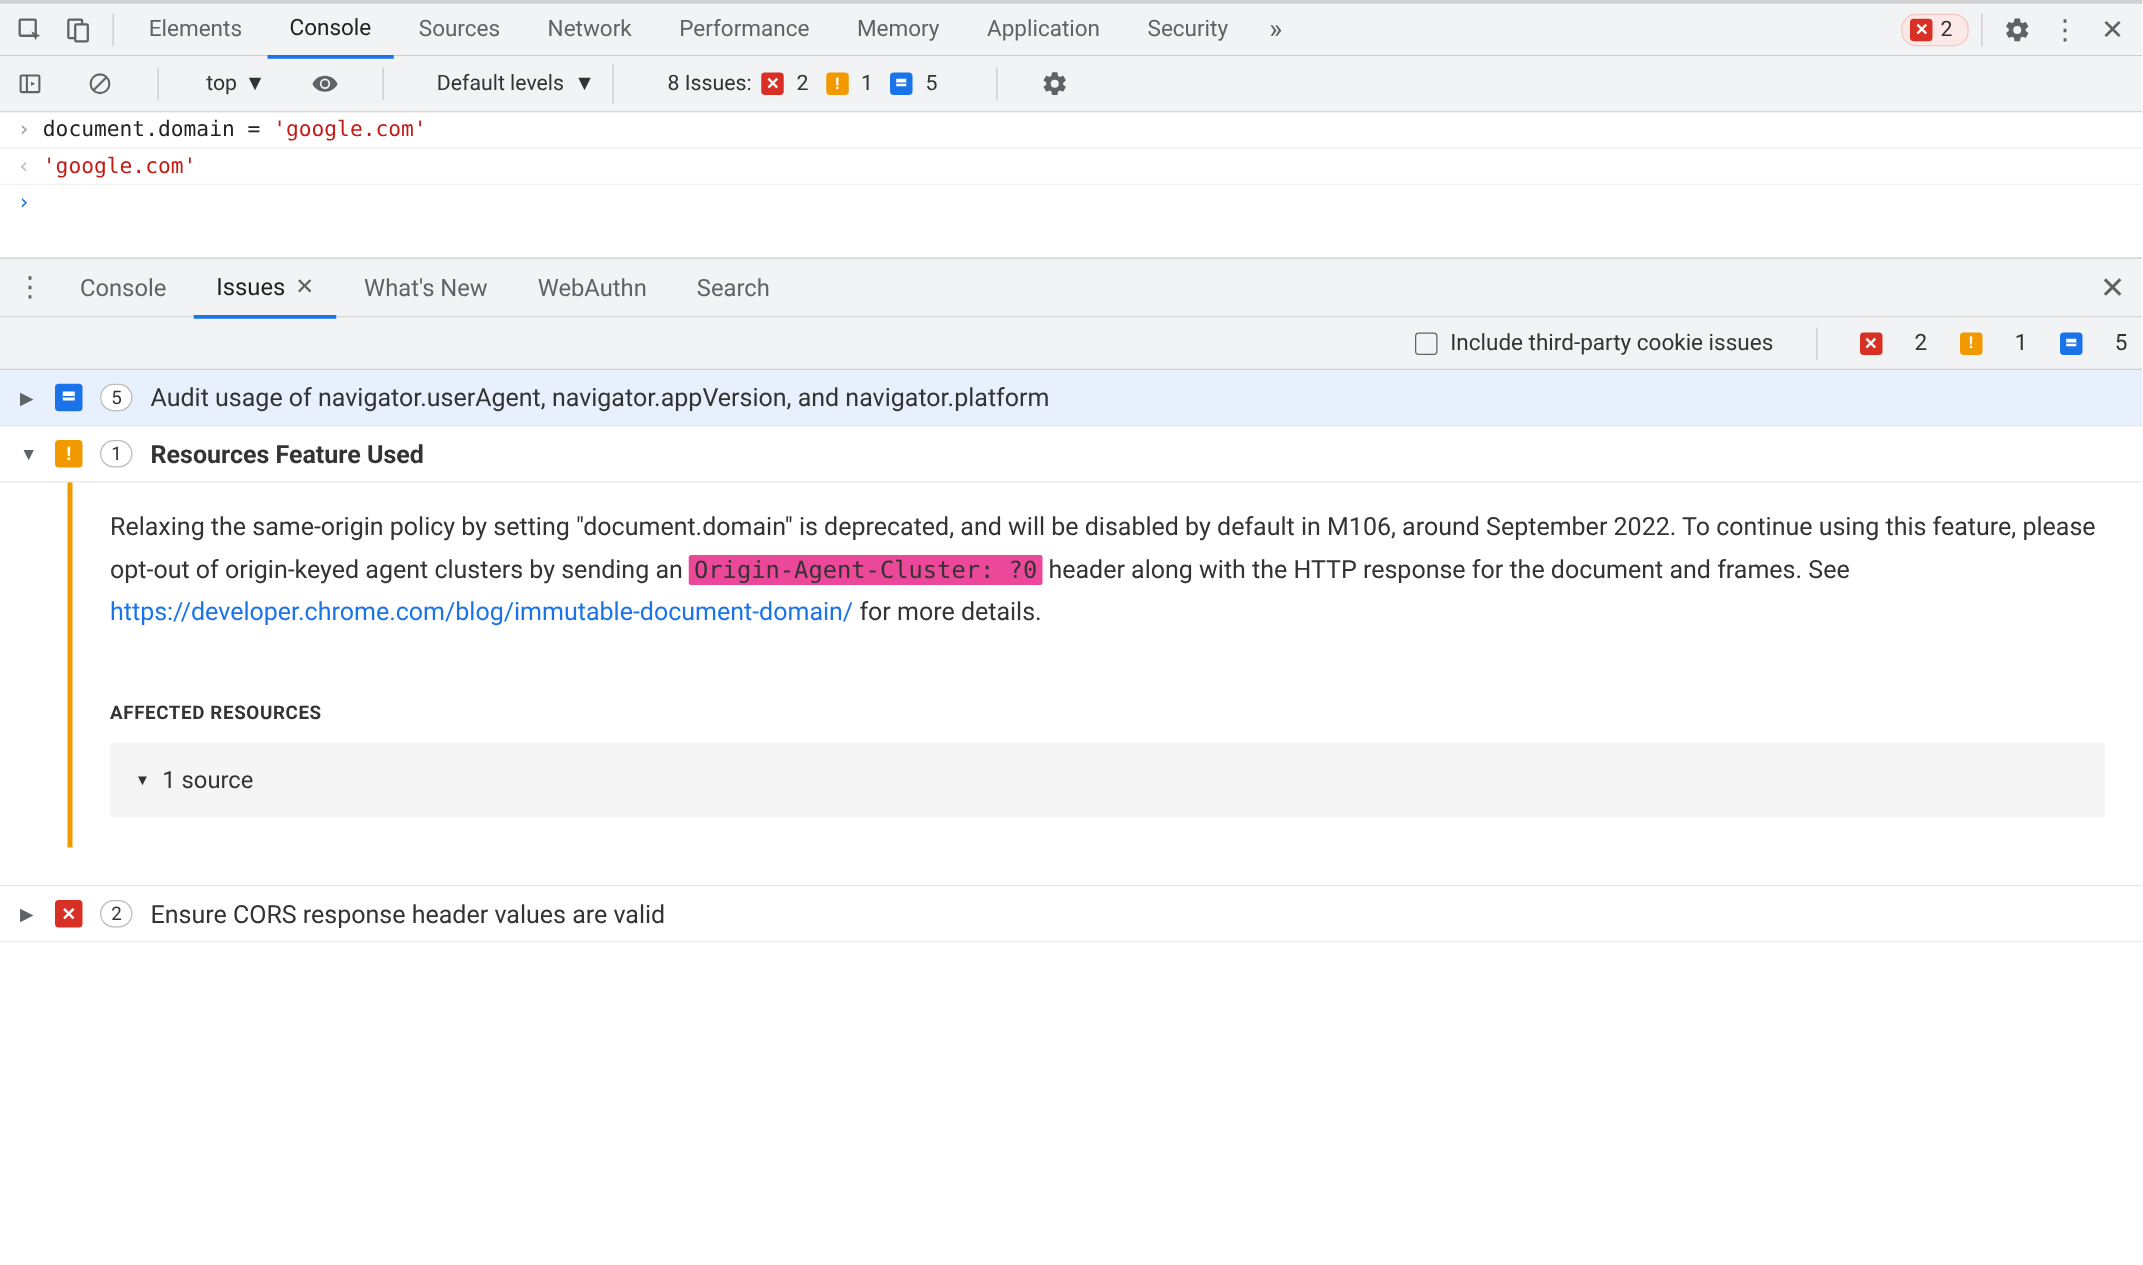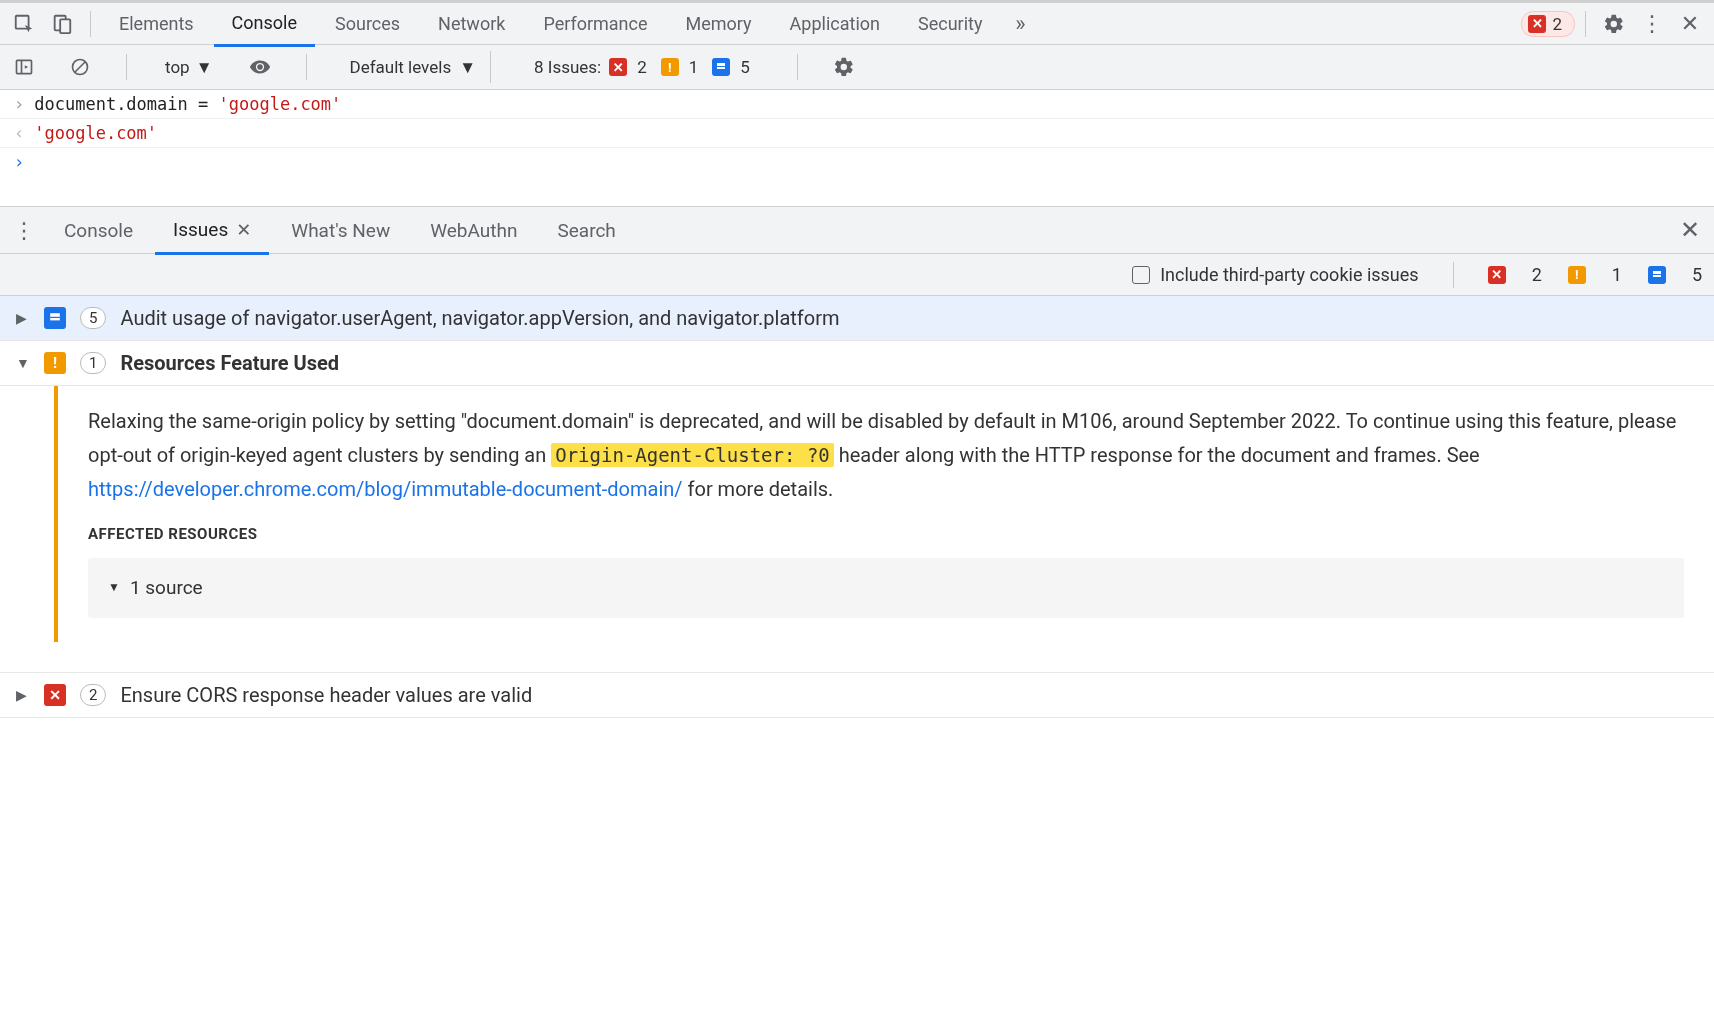--- a/index.html
+++ b/index.html
@@ -206,28 +206,28 @@
   }
   .orange-bar { width:4px; background:#f29900; flex-shrink:0; }
   .detail-body {
     padding: 18px 30px 24px 30px;
     font-size: 20px;
     line-height: 1.7;
     color:#333;
   }
   .detail-body code {
     font-family: ui-monospace, Menlo, Consolas, monospace;
-    background:#fde047; padding:1px 4px; border-radius:2px;
+    background:#ec4899; padding:1px 4px; border-radius:2px;
     font-size: 19px;
   }
   .detail-body a { color:#1a73e8; text-decoration:none; }
   .section-label {
     text-transform: uppercase; letter-spacing:0.5px;
     font-size:15px; font-weight:700; color:#333;
-    margin-top: 16px; margin-bottom:10px;
+    margin-top: 52px; margin-bottom:10px;
   }
   .source-box {
     background:#f5f5f5; border-radius:3px;
     padding: 14px 20px;
   }
   .source-head { font-size:19px; display:flex; align-items:center; gap:10px; }
   .source-link { color:#1a73e8; margin-left:18px; margin-top:8px; font-size:19px; cursor:pointer; }
   svg { display:block; }
 </style>
 </head>

